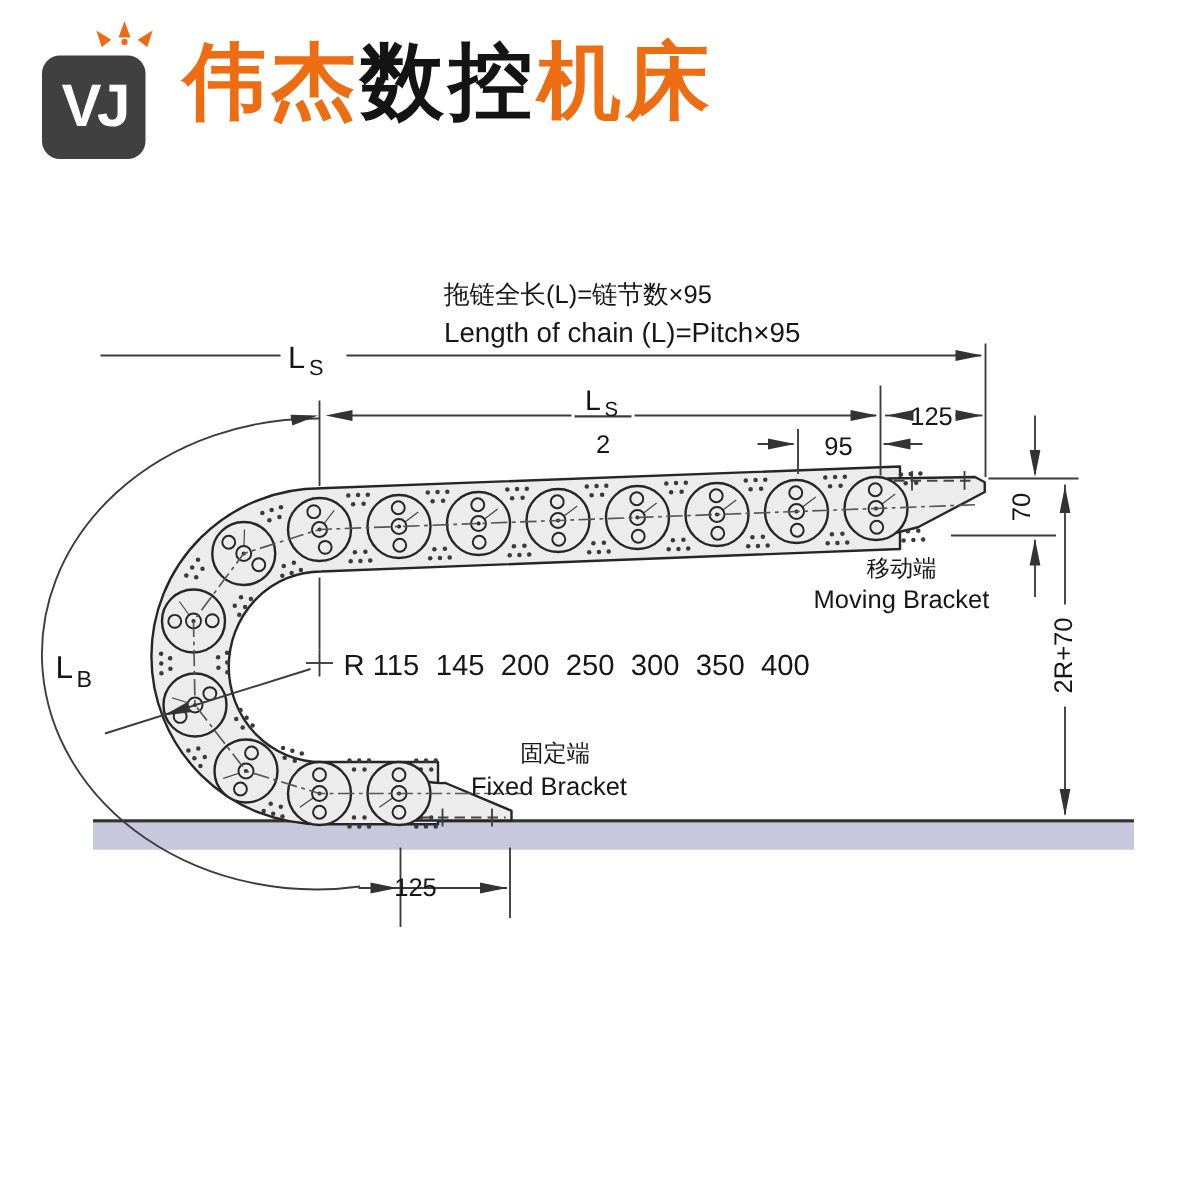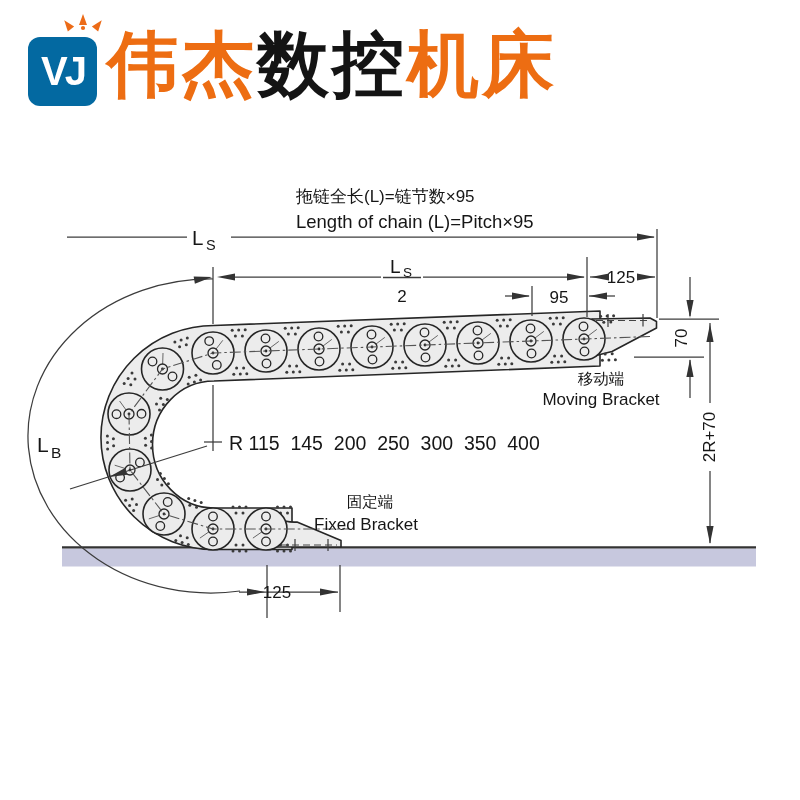--- a/index.html
+++ b/index.html
@@ -4,40 +4,40 @@
 <style>
   html,body{margin:0;padding:0;background:#ffffff;}
   .stage{position:relative;width:800px;height:800px;background:#fff;overflow:hidden;
          font-family:"Liberation Sans",sans-serif;}
   
   .logo-box{position:absolute;left:28px;top:37px;width:69px;height:69px;
             border-radius:12px;display:flex;align-items:center;justify-content:center;}
   .logo-box span{color:#fff;font-size:40px;font-weight:bold;letter-spacing:-3px;
                  font-family:"Liberation Sans",sans-serif;}
   .crown{position:absolute;left:62px;top:12px;width:42px;height:28px;}
-  .brand-title{position:absolute;left:107px;top:24px;font-size:72px;font-weight:bold;
+  .brand-title{position:absolute;left:122px;top:24px;font-size:56px;font-weight:bold;
                font-family:"DejaVu Serif","Liberation Serif",serif;letter-spacing:3px;
                line-height:1.1;white-space:nowrap;}
   
   svg.diagram{position:absolute;left:0;top:0;}
   .dim{stroke:#3c3c3c;stroke-width:1.25;fill:none;}
   .dimthick{stroke:#3c3c3c;stroke-width:1.5;fill:none;}
   text{fill:#161616;font-family:"Liberation Sans",sans-serif;}
   text.pre{white-space:pre;}
   .chainline{fill:#ececec;stroke:#262626;stroke-width:1.6;stroke-linejoin:round;}
   .dash{stroke:#444;stroke-width:1.2;fill:none;stroke-dasharray:7 4;}
   .tick{stroke:#3c3c3c;stroke-width:1.2;}
 </style>
 </head>
 <body>
 
 <div class="stage">
 
   <div>
-    <div class="logo-box" id="logoBox" style="background: #0369a1;">
+    <div class="logo-box" id="logoBox" style="background: #404040;">
       <span>VJ</span>
     </div>
     <svg class="crown" viewBox="0 0 42 28">
       <g id="crownG" fill="#ec6b17">
         <polygon points="-4,0 4,0 0,-11" transform="translate(21,13)"></polygon>
         <polygon points="-4,0 4,0 0,-11" transform="translate(9,17) rotate(-38)"></polygon>
         <polygon points="-4,0 4,0 0,-11" transform="translate(33,17) rotate(38)"></polygon>
         <circle cx="21" cy="16" r="2.1"></circle>
       </g>
     </svg>

